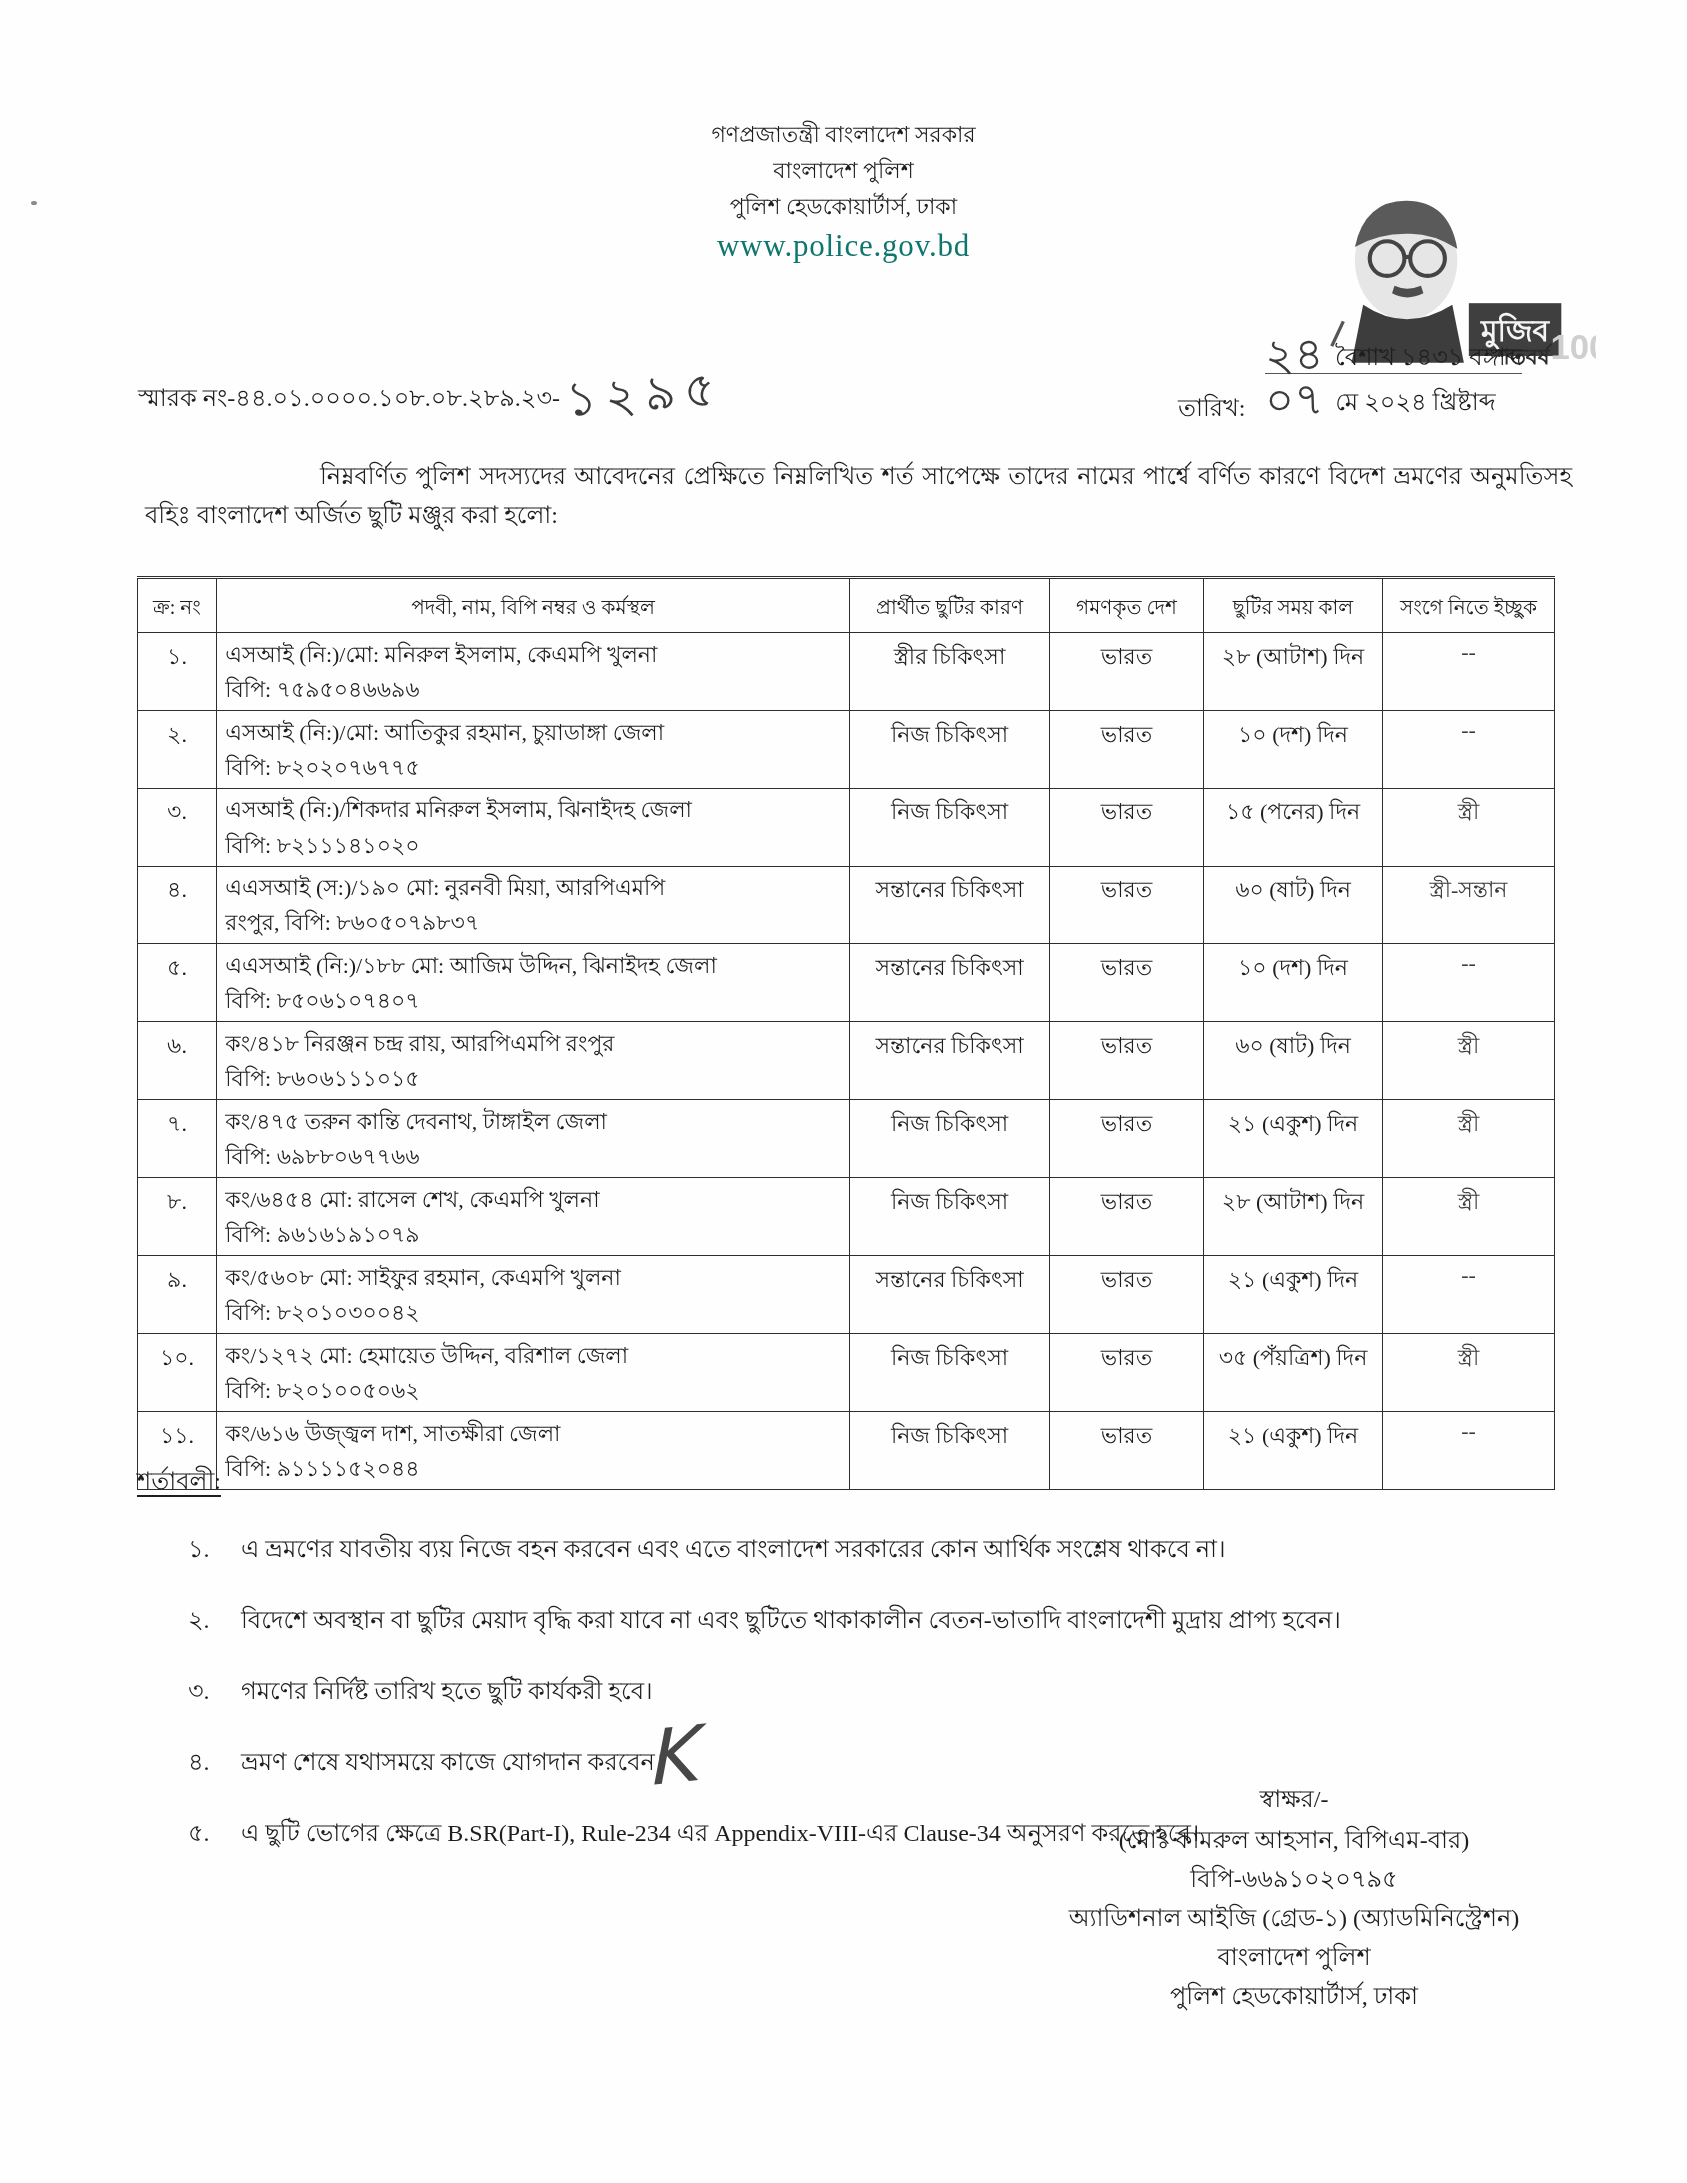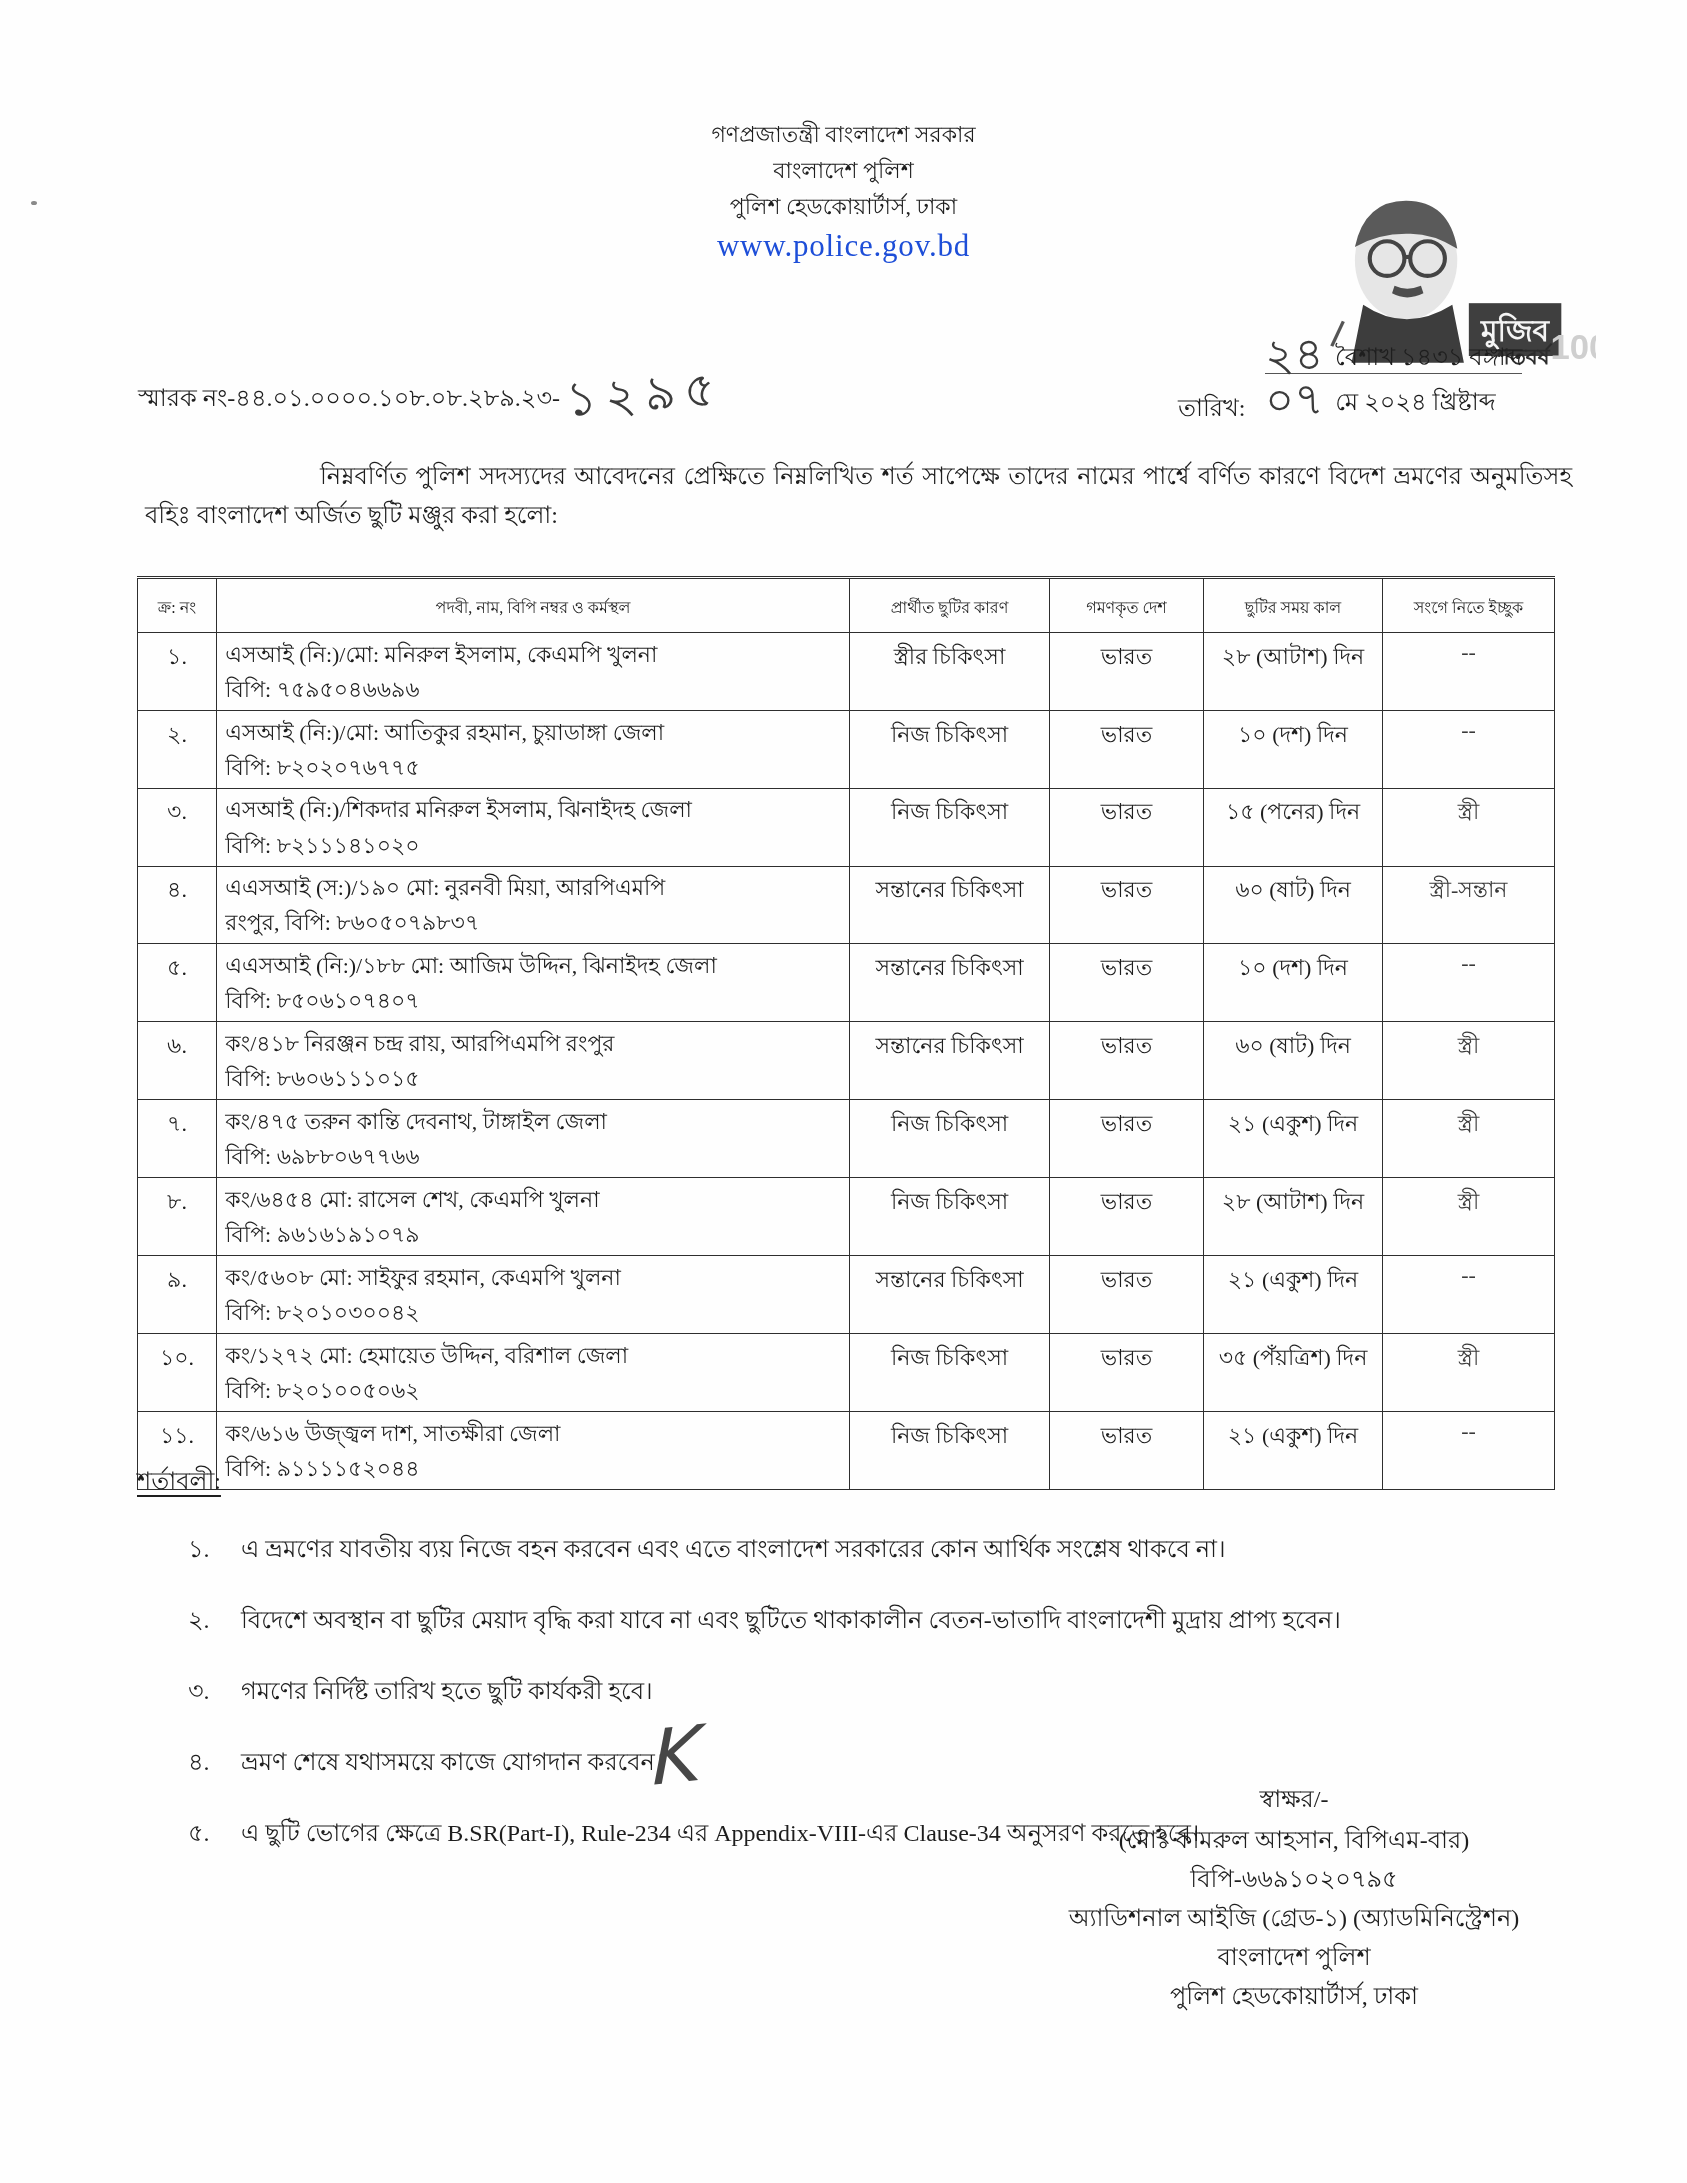--- a/index.html
+++ b/index.html
@@ -10,21 +10,21 @@
     background: #fefefe;
     font-family: "Liberation Serif", "DejaVu Serif", serif;
     color: #1e1e1e;
     overflow: hidden;
   }
   .speck { position:absolute; left:31px; top:201px; width:5.8px; height:4.1px; background:#8a8a8a; border-radius:50%; }
 
   
   .letterhead { position: absolute; top: 117px; left: 0; right: 0; text-align: center; }
   .letterhead .ln { font-size: 22px; line-height: 36px; }
-  .letterhead .web { font-size: 31px; line-height: 41px; letter-spacing: 0.8px; color:#1d4ed8; }
+  .letterhead .web { font-size: 31px; line-height: 41px; letter-spacing: 0.8px; color:#0f766e; }
 
   
   .logo { position: absolute; top: 189px; left: 1307px; width: 289px; height: 178px; }
 
   
   .memo-line { position: absolute; top: 379px; left: 138px; font-size: 24px; white-space: nowrap; }
   .hand { font-family: "DejaVu Sans", sans-serif; color: #3c3c3c; }
   .memo-hand {
     display: inline-block; font-size: 48px; letter-spacing: 8.3px;
     transform: rotate(-4deg) translateY(-6.6px); font-weight: 500; line-height: 0;
@@ -37,21 +37,21 @@
   .date-bot { padding-top: 5px; white-space: nowrap; }
   .date-hand { display:inline-block; font-size: 45px; font-weight: 500; line-height: 0; vertical-align: -5px; margin-right: 11.6px; transform: rotate(-2deg); }
 
   
   .notice-title { position: absolute; top: 420px; left: 0; right: 0; text-align: center; font-size: 24px; }
   .intro { position: absolute; top: 457px; left: 145px; width: 1427px; font-size: 24px; line-height: 39px; text-align: justify; text-indent: 175px; }
 
   
   table.leave { position: absolute; top: 576px; left: 137px; width: 1418px; border-collapse: collapse; table-layout: fixed; }
   table.leave th, table.leave td { border: 1.7px solid #2e2e2e; vertical-align: top; }
-  table.leave thead th { border-top: 3.3px double #2e2e2e; font-weight: normal; font-size: 16px; padding: 11.6px 5px 8.3px; text-align: center; line-height: 33px; }
+  table.leave thead th { border-top: 3.3px double #2e2e2e; font-weight: normal; font-size: 20px; padding: 11.6px 5px 8.3px; text-align: center; line-height: 33px; }
   table.leave td { font-size: 22px; padding: 5.8px 8.3px 5px; }
   .col-sl { width: 79px; }
   .col-name { width: 633px; }
   .col-reason { width: 200px; }
   .col-country { width: 154px; }
   .col-days { width: 179px; }
   .col-comp { width: 172px; }
   td.c-serial, td.c-reason, td.c-country, td.c-duration, td.c-companion { text-align: center; }
   td.c-name { text-align: left; padding-left: 11.6px; }
   td.c-name .nm { line-height: 31px; }

